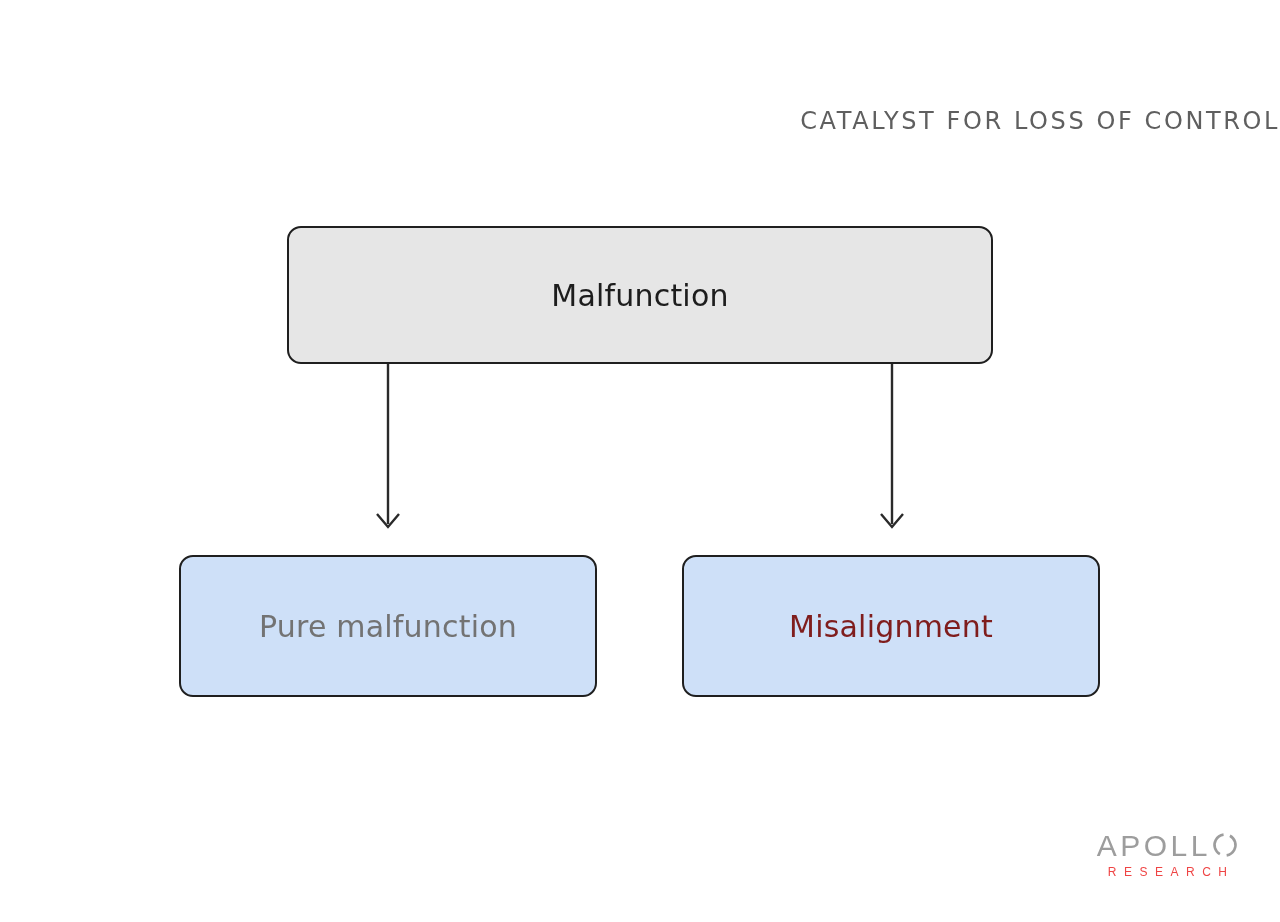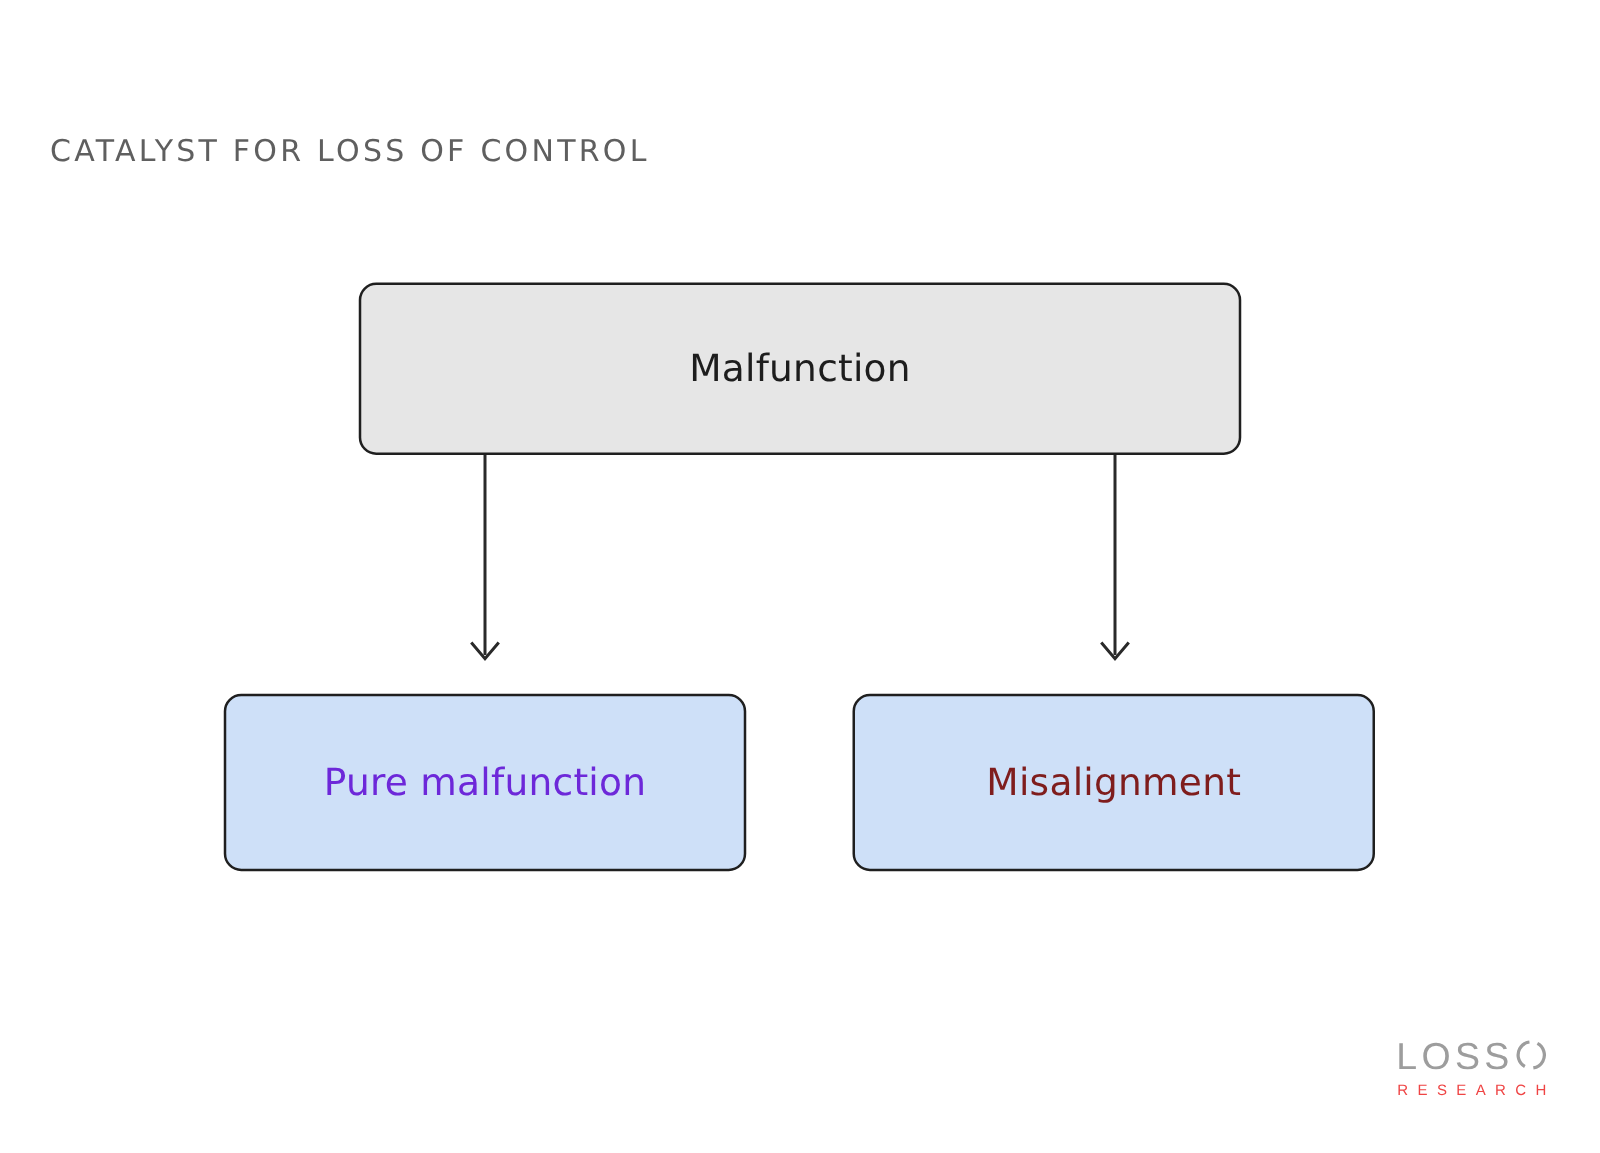--- a/index.html
+++ b/index.html
@@ -13,21 +13,21 @@
     width: 1280px;
     height: 922px;
     background: #ffffff;
     overflow: hidden;
   }
   .diagram-title {
     position: absolute;
     top: 107px;
     left: 40px;
     width: 1240px;
-    text-align: left;
+    text-align: right;
     font-size: 24px;
     font-weight: 500;
     letter-spacing: 2.6px;
     color: #5f5f5f;
     white-space: nowrap;
   }
   .node {
     position: absolute;
     box-sizing: border-box;
     border: 2px solid #1f1f1f;
@@ -113,27 +113,27 @@
       <line x1="388" y1="0" x2="388" y2="160"></line>
       <polyline points="377,150 388,163 399,150"></polyline>
     </g>
     <g stroke="#2a2a2a" stroke-width="2.4" fill="none">
       <line x1="892" y1="0" x2="892" y2="160"></line>
       <polyline points="881,150 892,163 903,150"></polyline>
     </g>
   </svg>
 
   <div class="node node-child node-child-left" style="background: rgb(206, 224, 248); border-color: rgb(31, 31, 31);">
-    <span class="node-label" style="color: #6d28d9;">Pure malfunction</span>
+    <span class="node-label" style="color: #737373;">Pure malfunction</span>
   </div>
 
   <div class="node node-child node-child-right" style="background: rgb(206, 224, 248); border-color: rgb(31, 31, 31);">
     <span class="node-label" style="color: #7f1d1d;">Misalignment</span>
   </div>
 
   <div class="logo">
-    <div class="logo-word" style="color: rgb(157, 157, 157);"><span>LOSS</span><svg class="logo-o-icon" width="26" height="26" viewBox="0 0 26 26">
+    <div class="logo-word" style="color: rgb(157, 157, 157);"><span>APOLL</span><svg class="logo-o-icon" width="26" height="26" viewBox="0 0 26 26">
         <circle cx="13" cy="13" r="10.5" fill="none" stroke="#9d9d9d" stroke-width="2.6" stroke-dasharray="26 7" transform="rotate(-62 13 13)"></circle>
       </svg></div>
     <div class="logo-sub" style="color: #ef4444;">RESEARCH</div>
   </div>
 
 </div>
 
 </body></html>

